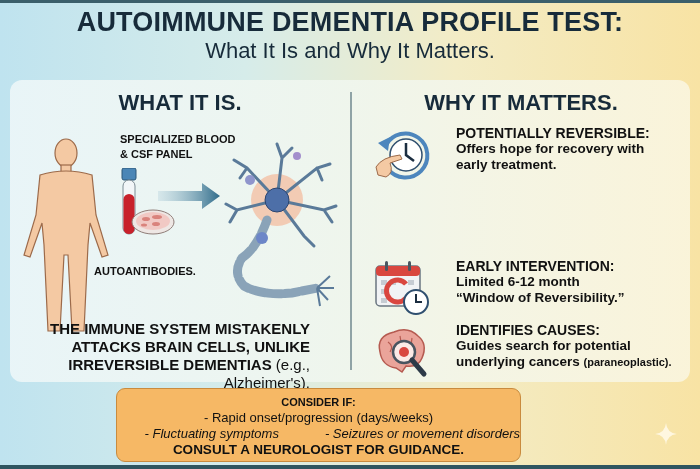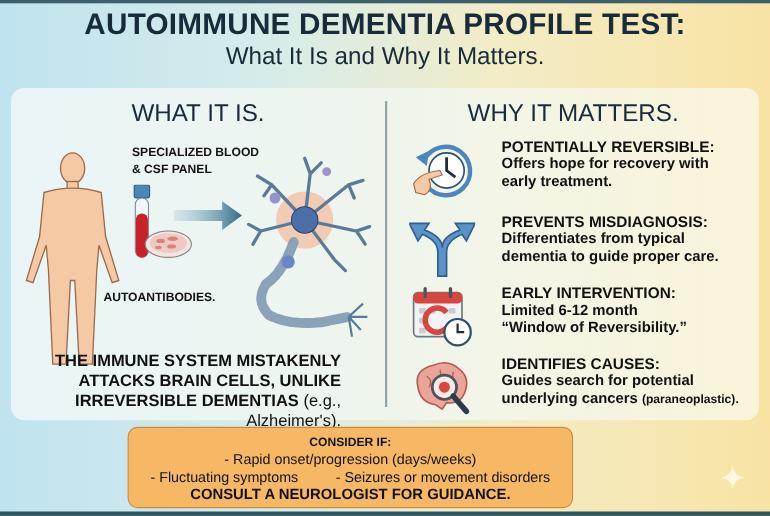--- a/index.html
+++ b/index.html
@@ -19,21 +19,21 @@
   }
   .subtitle { font-size: 22px; line-height: 26px; color: #172b3a; }
 
   .panel {
     position: absolute; left: 10px; top: 80px; width: 680px; height: 302px;
     border-radius: 12px;
     background: linear-gradient(90deg, rgba(236,246,248,0.92) 0%, rgba(240,246,238,0.92) 50%, rgba(250,245,222,0.92) 100%);
   }
   .divider { position: absolute; left: 340px; top: 12px; width: 2px; height: 278px; background: #8fa3a6; }
 
-  .col-title { position: absolute; font-weight: 400; font-size: 22px; color: #172b3a; text-align: center; }
+  .col-title { position: absolute; font-weight: 700; font-size: 22px; color: #172b3a; text-align: center; }
   .left-title { left: 0; width: 340px; top: 10px; }
   .right-title { left: 342px; width: 338px; top: 10px; }
 
   .lbl-strong { position: absolute; font-weight: 700; font-size: 11px; line-height: 15px; color: #111; }
   .spec-label { left: 110px; top: 52px; }
   .detect-label { left: 84px; top: 184px; }
 
   .statement { position: absolute; left: 12px; top: 240px; width: 288px; text-align: right; font-weight: 700; font-size: 15px; line-height: 18px; color: #111; }
   .statement .eg { font-weight: 400; }
 
@@ -50,21 +50,21 @@
   .reason .rd { font-size: 13.5px; line-height: 16px; color: #111; font-weight: bold; }
   .reason .small { font-size: 11px; }
 
   .consider {
     position: absolute; left: 116px; top: 388px; width: 405px; height: 74px;
     background: #f6b865; border: 1.5px solid #c98b3e; border-radius: 9px;
     text-align: center; color: #111;
   }
   .consider .c-title { font-weight: 700; font-size: 11px; line-height: 16px; margin-top: 5px; }
   .consider .c-line { font-size: 13px; line-height: 16px; }
-  .consider .c-row { display: flex; justify-content: center; gap: 34px; font-size: 13px; line-height: 16px; }
+  .consider .c-row { display: flex; justify-content: flex-end; gap: 46px; font-size: 13px; line-height: 16px; font-style: italic; }
   .consider .c-foot { font-weight: 700; font-size: 13.5px; line-height: 16px; }
 
   .sparkle { position: absolute; left: 655px; top: 423px; width: 22px; height: 22px; }
 </style>
 </head>
 <body>
 
 <div class="top-strip"></div>
 
 <div class="header">
@@ -156,30 +156,20 @@
       <path d="M34 18 L34 30 L42 36" stroke="#1b2d40" stroke-width="2.5" fill="none"></path>
       <path d="M4 42 Q10 32 28 30 L30 34 L18 38 Q22 48 14 52 L6 50 Z" fill="#f4c9a3" stroke="#9c6a4a"></path>
     </svg>
     <div class="text">
       <div class="rt">POTENTIALLY REVERSIBLE:</div>
       <div class="rd">Offers hope for recovery with</div>
       <div class="rd">early treatment.</div>
     </div>
   </div>
 
-  <div class="reason" style="top:113px;left:362px;">
-    <svg class="icon" viewBox="0 0 60 60">
-      <path d="M30 58 L30 36 Q30 26 16 20 L12 26 L4 10 L22 10 L18 16 Q34 22 34 32 Q34 22 50 16 L46 10 L64 10 L56 26 L52 20 Q38 26 38 36 L38 58 Z" fill="#5b93c8" stroke="#2e5f8e" stroke-width="1.5" transform="translate(-4 0)"></path>
-    </svg>
-    <div class="text">
-      <div class="rt">PREVENTS MISDIAGNOSIS:</div>
-      <div class="rd">Differentiates from typical</div>
-      <div class="rd">dementia to guide proper care.</div>
-    </div>
-  </div>
 
   <div class="reason" style="top:178px;left:362px;">
     <svg class="icon" viewBox="0 0 60 60">
       <rect x="4" y="8" width="44" height="40" rx="4" fill="#f1f3f5" stroke="#6a7680" stroke-width="1.5"></rect>
       <rect x="4" y="8" width="44" height="10" rx="4" fill="#d9463f"></rect>
       <rect x="13" y="3" width="3" height="10" rx="1.5" fill="#4a5560"></rect>
       <rect x="36" y="3" width="3" height="10" rx="1.5" fill="#4a5560"></rect>
       <g fill="#c6ccd3">
         <rect x="9" y="22" width="6" height="5"></rect>
           <rect x="18" y="22" width="6" height="5"></rect>

